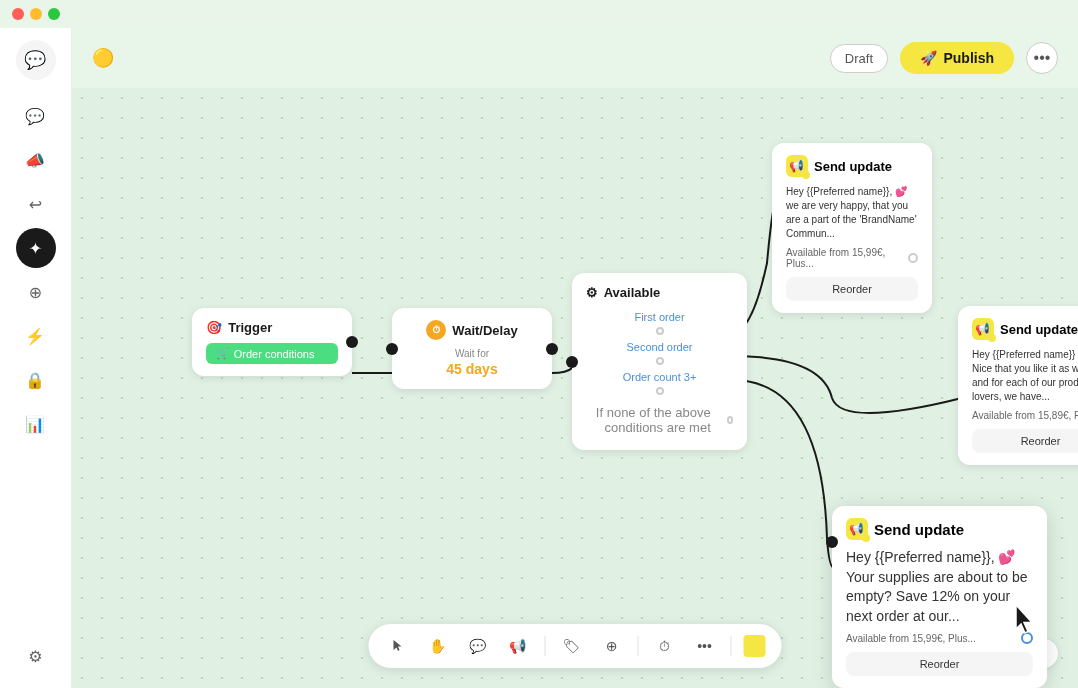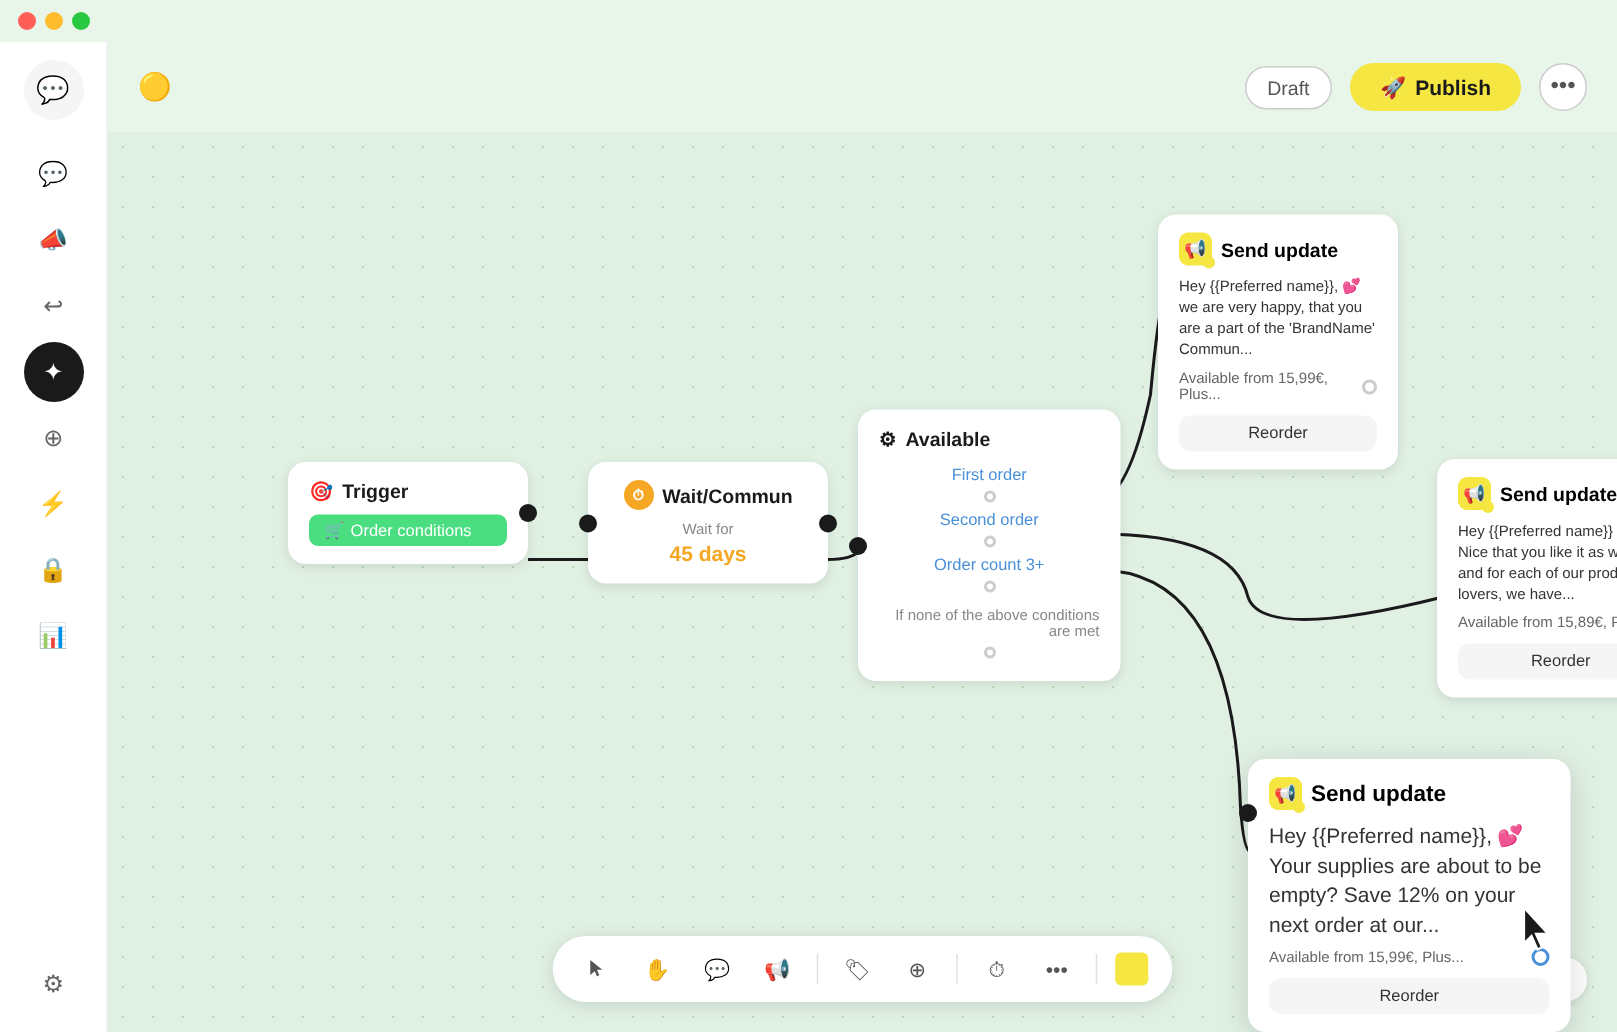--- a/index.html
+++ b/index.html
@@ -495,21 +495,21 @@
         <div class="trigger-tag">
           <span>🛒</span>
           <span>Order conditions</span>
         </div>
         <div class="connector-dot-right"></div>
       </div>
 
       <div class="node wait-node" style="position:absolute; left:320px; top:220px; width:160px; text-align:center;">
         <div class="node-header" style="justify-content:center;">
           <div class="node-header-icon-yellow">⏱</div>
-          <span>Wait/Commun</span>
+          <span>Wait/Delay</span>
         </div>
         <div class="wait-label">Wait for</div>
         <div class="wait-value">45 days</div>
         <div class="connector-dot-left"></div>
         <div class="connector-dot-right"></div>
       </div>
 
       <div class="node condition-node" style="position:absolute; left:500px; top:185px; width:175px;">
         <div class="node-header">
           <span>⚙</span>
@@ -520,21 +520,21 @@
           <div class="condition-dot"></div>
         </div>
         <div class="condition-output">
           <span>Second order</span>
           <div class="condition-dot"></div>
         </div>
         <div class="condition-output">
           <span>Order count 3+</span>
           <div class="condition-dot"></div>
         </div>
-        <div class="condition-output-none" style="display:flex; align-items:center; justify-content:flex-end; gap:4px; font-size:10px; color:#888; margin-top:4px;flex-direction:column;">
+        <div class="condition-output-none" style="display:flex; align-items:center; justify-content:flex-end; gap:16px; font-size:13px; color:#888; margin-top:4px;">
           <span>If none of the above conditions are met</span>
           <div class="condition-dot"></div>
         </div>
         <div class="connector-dot-left"></div>
       </div>
 
       <div class="node send-update-node-tr" style="position:absolute; left:700px; top:55px; width:160px;">
         <div class="send-update-header">
           <div class="send-update-icon" style="position:relative;">
             <span>📢</span>

